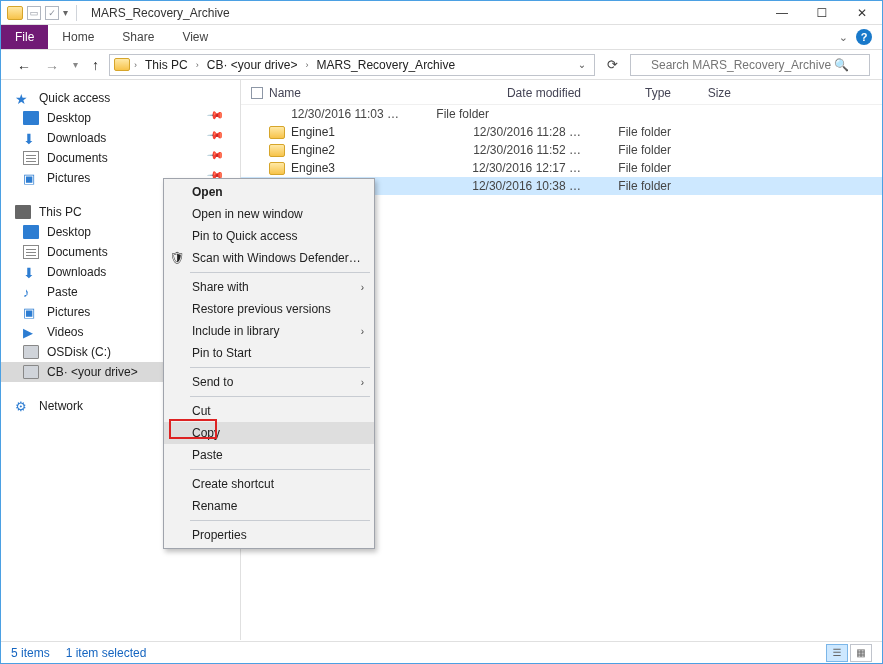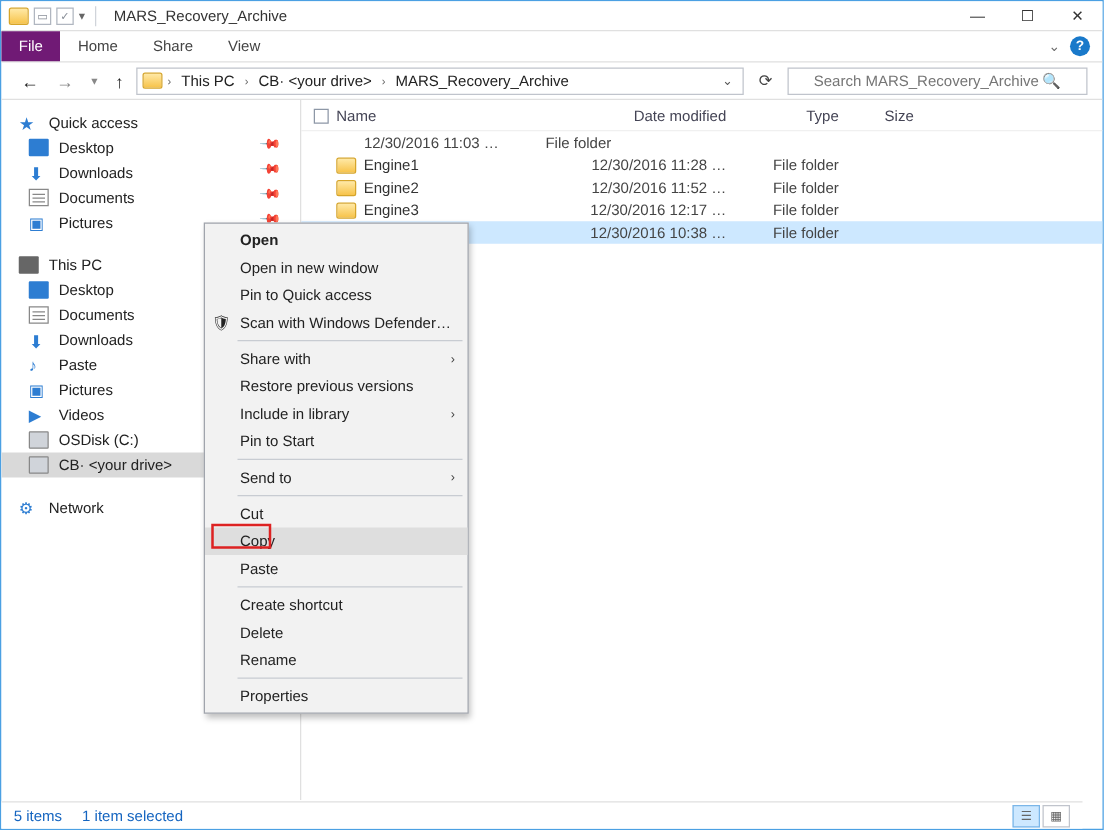--- a/index.html
+++ b/index.html
@@ -78,21 +78,21 @@
 
 .ctxmenu { position: absolute; left: 162px; top: 177px; width: 212px; background: #f2f2f2; border: 1px solid #a0a4ac; box-shadow: 2px 3px 5px rgba(0,0,0,0.25); padding: 2px 0; }
 .ctx-item { display: flex; align-items: center; height: 22px; padding: 0 10px 0 28px; color: #222; position: relative; }
 .ctx-item.hover { background: #dedede; }
 .ctx-item .arrow { margin-left: auto; color: #444; font-size: 10px; }
 .ctx-item .ctx-ico { position: absolute; left: 5px; width: 16px; height: 16px; display: flex; align-items: center; justify-content: center; }
 .ctx-sep { height: 1px; background: #c8ccd2; margin: 3px 4px 3px 26px; }
 .highlight-box { position: absolute; border: 2px solid #d22; pointer-events: none; }
 
 
-.statusbar { position: absolute; bottom: 0; left: 0; right: 16px; height: 22px; border-top: 1px solid #e0e0e0; display: flex; align-items: center; padding: 0 10px; color: #1565c0; font-size: 12px; gap: 16px; background: #fff; }
+.statusbar { position: absolute; bottom: 0; left: 0; right: 0; height: 22px; border-top: 1px solid #e0e0e0; display: flex; align-items: center; padding: 0 10px; color: #1565c0; font-size: 12px; gap: 16px; background: #fff; }
 .statusbar .viewbtns { margin-left: auto; display: flex; gap: 2px; }
 .viewbtn { width: 22px; height: 18px; border: 1px solid #c0c4cc; display: flex; align-items: center; justify-content: center; font-size: 10px; color: #666; }
 .viewbtn.active { background: #cde8ff; border-color: #7bb6e8; }
 </style>
 </head>
 <body>
 
 <div class="titlebar">
   <div class="qat">
     <span class="folder-ico"></span>
@@ -319,23 +319,20 @@
       <span>Copy</span>
     </div>
     <div class="ctx-item">
       <span>Paste</span>
     </div>
     <div class="ctx-sep"></div>
     <div class="ctx-item">
       <span>Create shortcut</span>
     </div>
     <div class="ctx-item">
-      <span>Delete</span>
-    </div>
-    <div class="ctx-item">
       <span>Rename</span>
     </div>
     <div class="ctx-sep"></div>
     <div class="ctx-item">
       <span>Properties</span>
     </div>
   </div>
 
 <div class="statusbar">
   <span>5 items</span>

